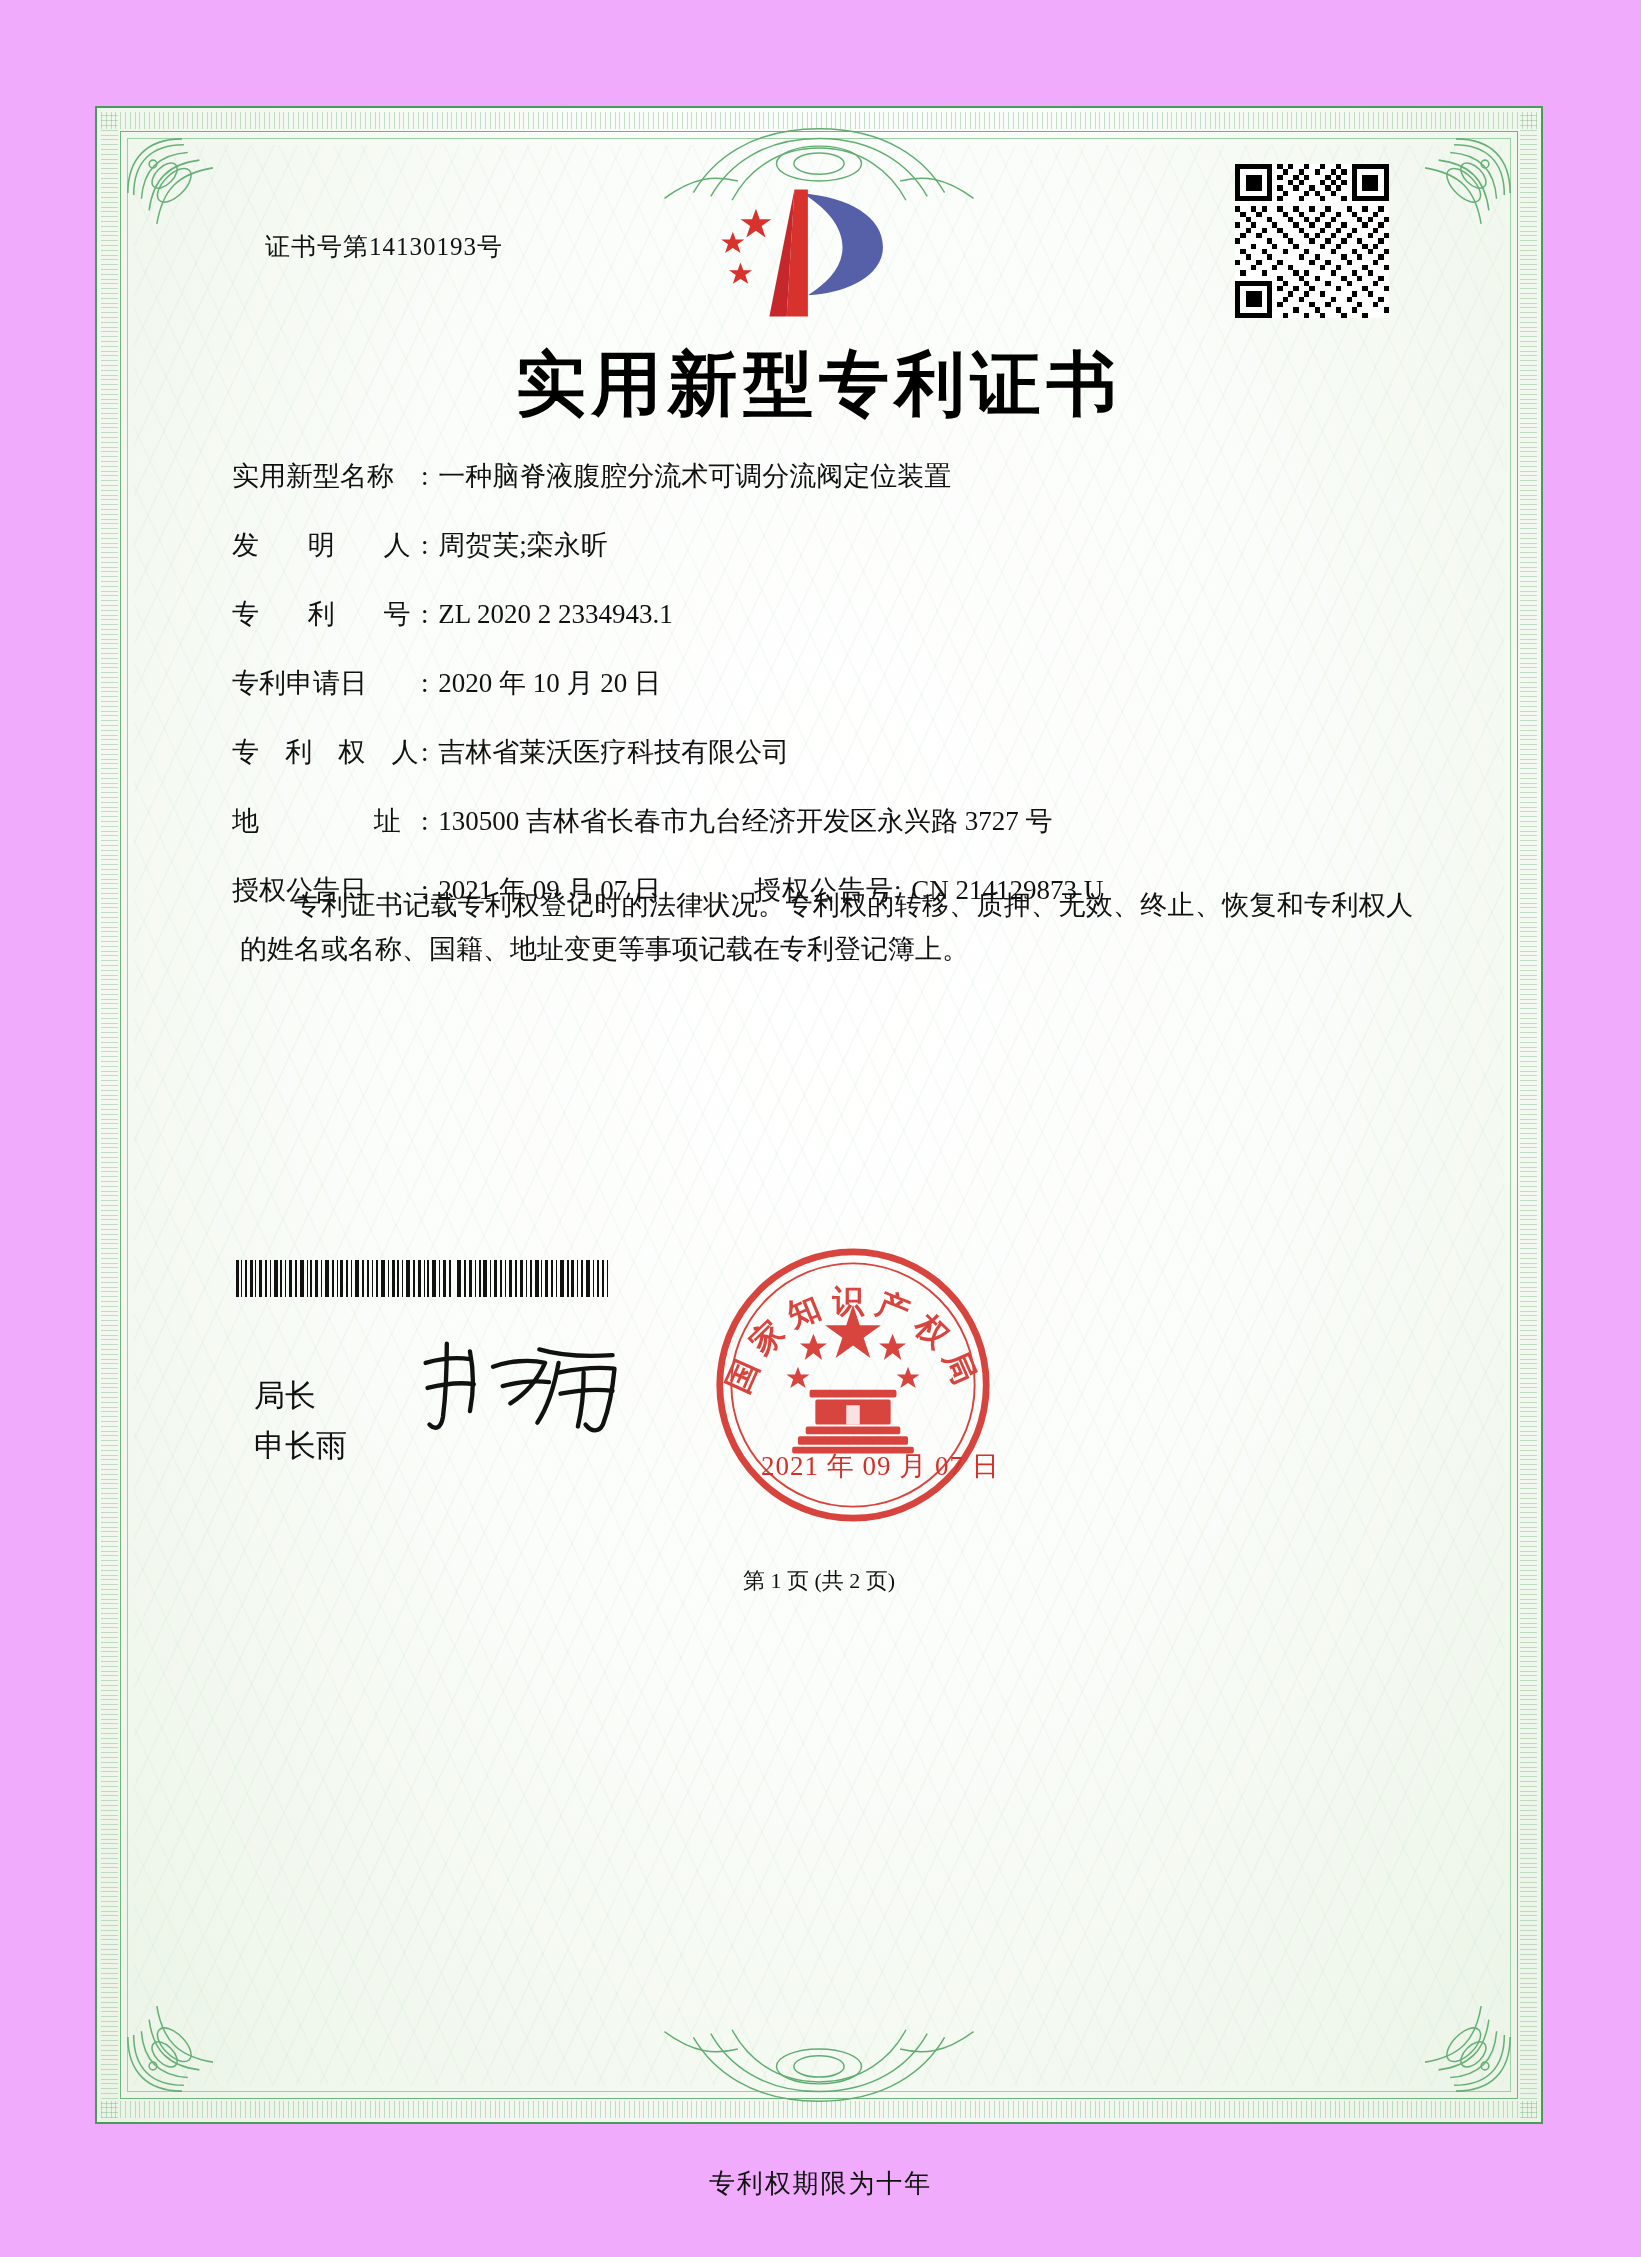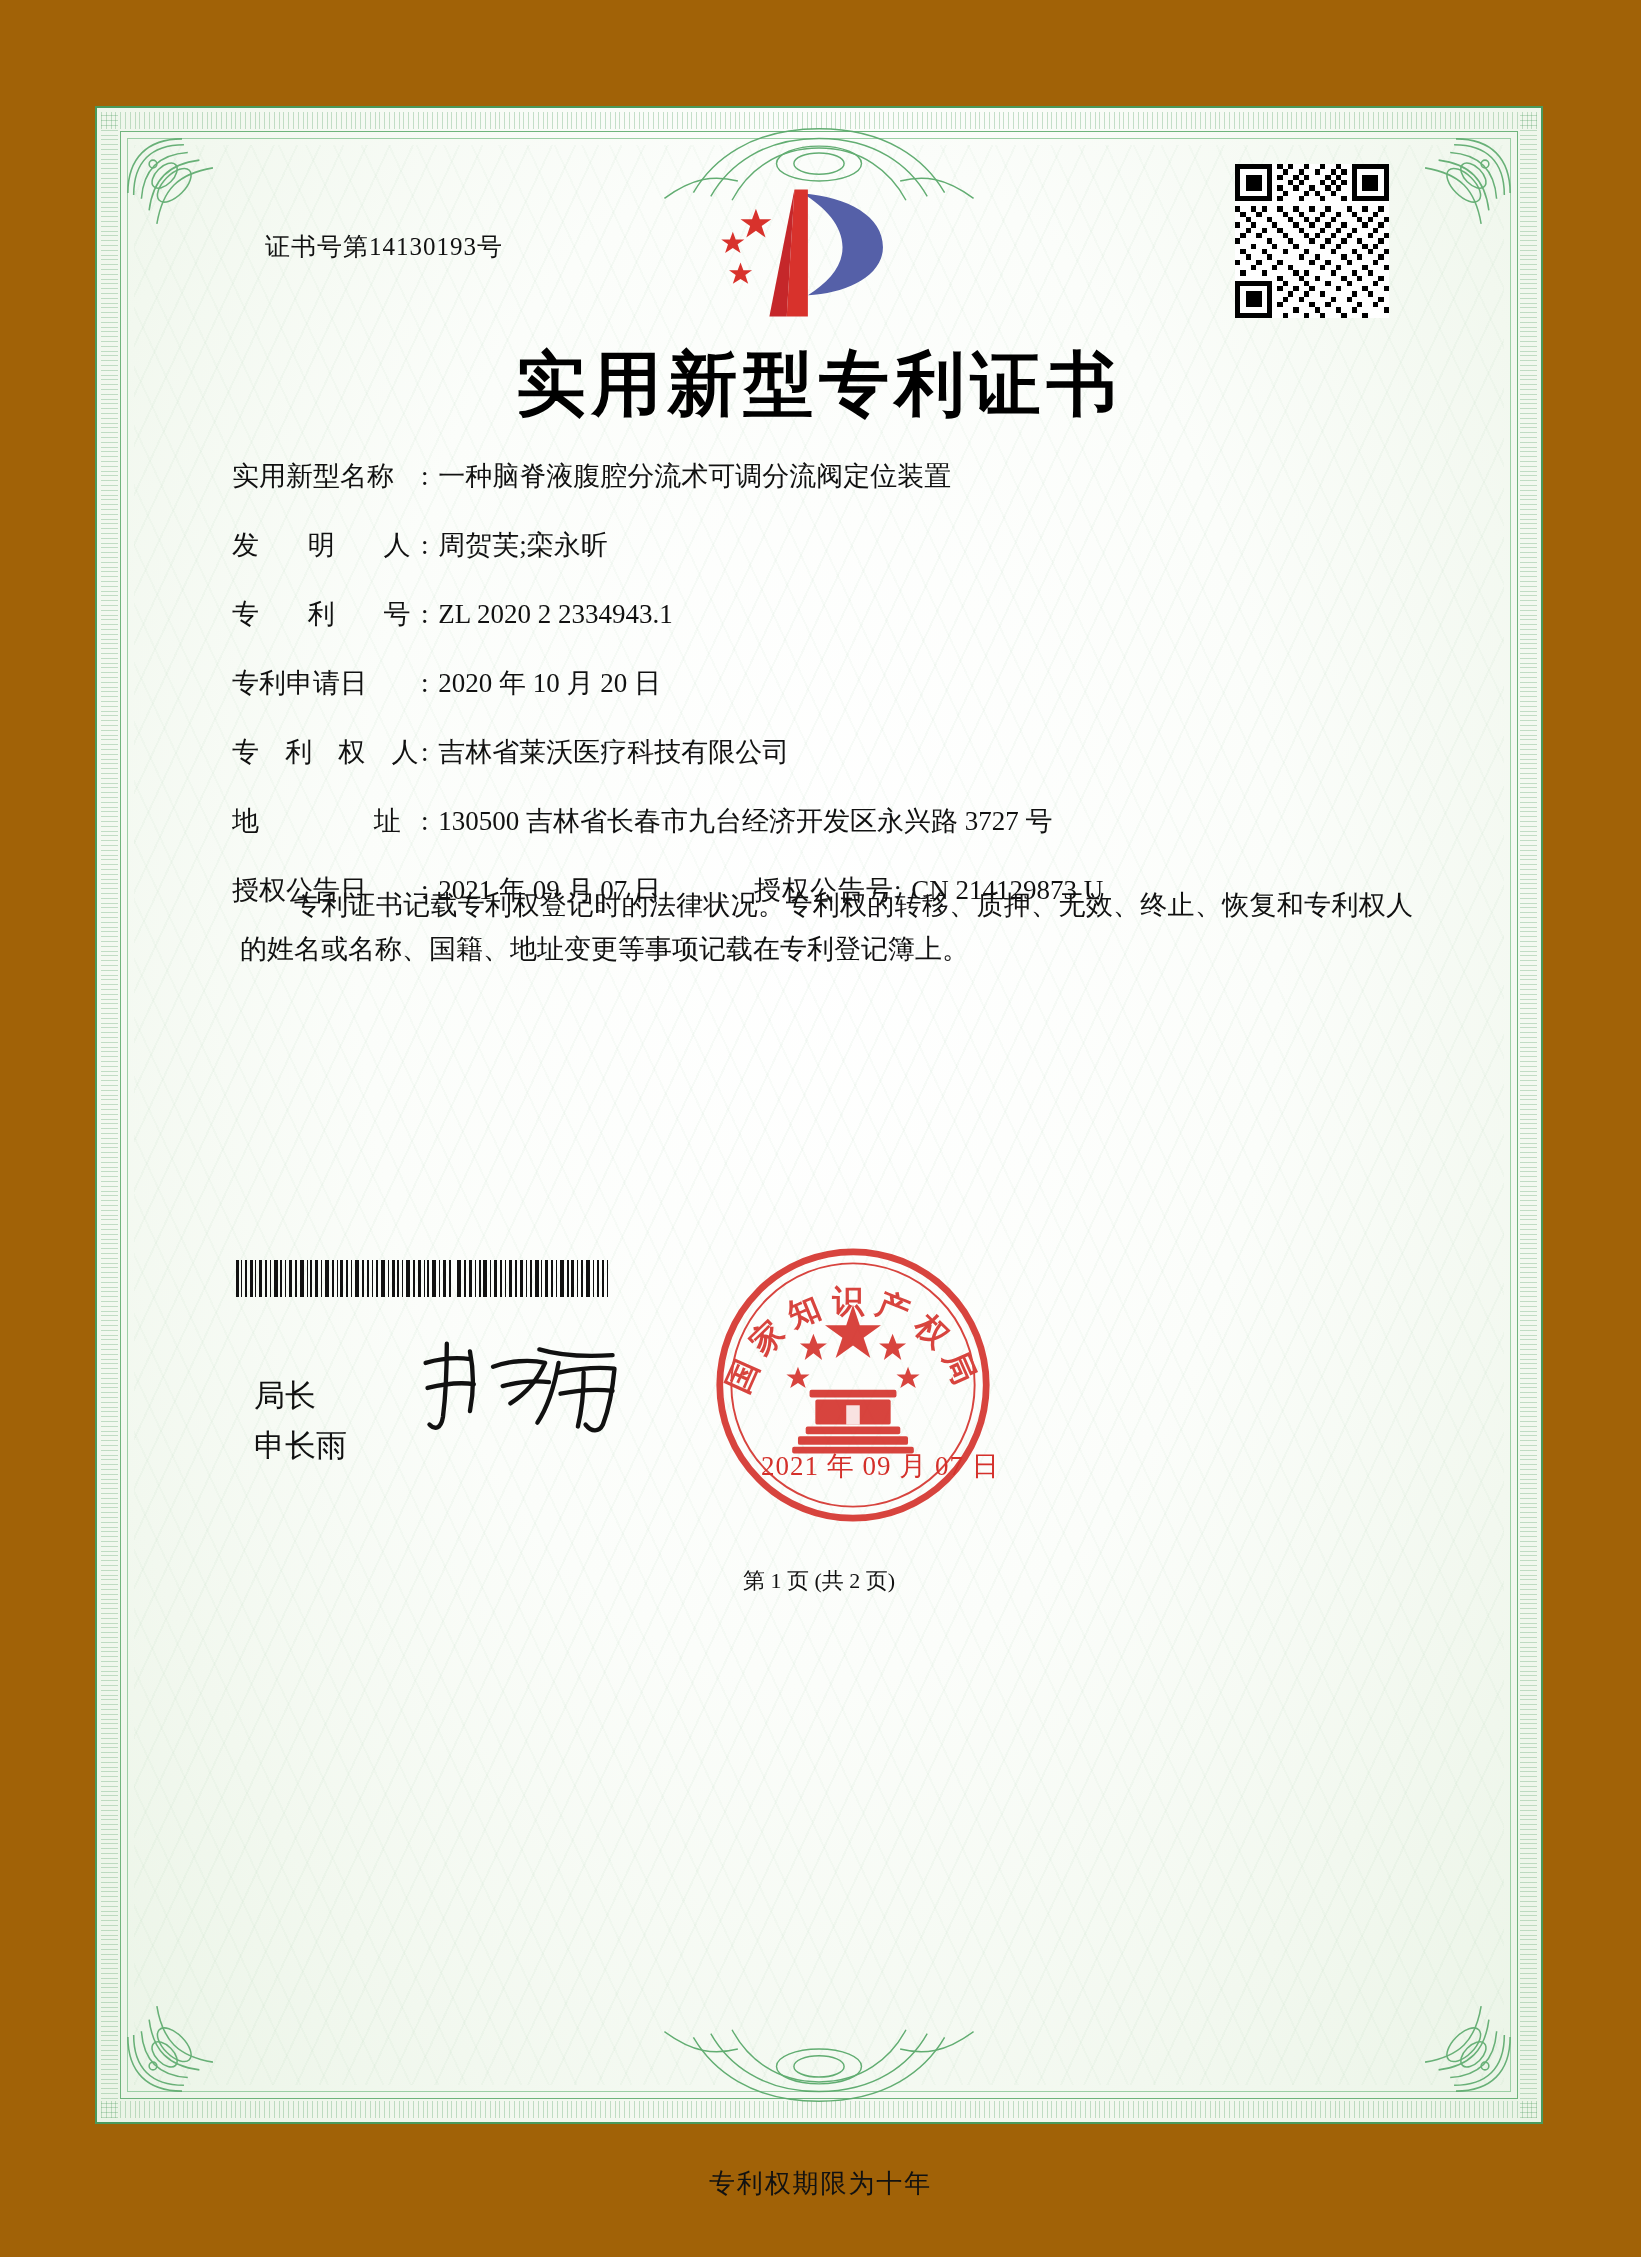--- a/index.html
+++ b/index.html
@@ -15,21 +15,21 @@
     position: relative;
     overflow: hidden;
   }
 
   
   .page {
     position: absolute;
     left: 0; top: 0;
     width: 1641px;
     height: 2257px;
-    background: #a16207;
+    background: #f0abfc;
   }
 
   .cert {
     position: absolute;
     left: 95px;
     top: 106px;
     width: 1448px;
     height: 2018px;
     background:
       radial-gradient(ellipse at 50% 40%, #ffffff 0%, #fbfdfa 45%, #f2f8ef 75%, #eaf4e6 100%);

